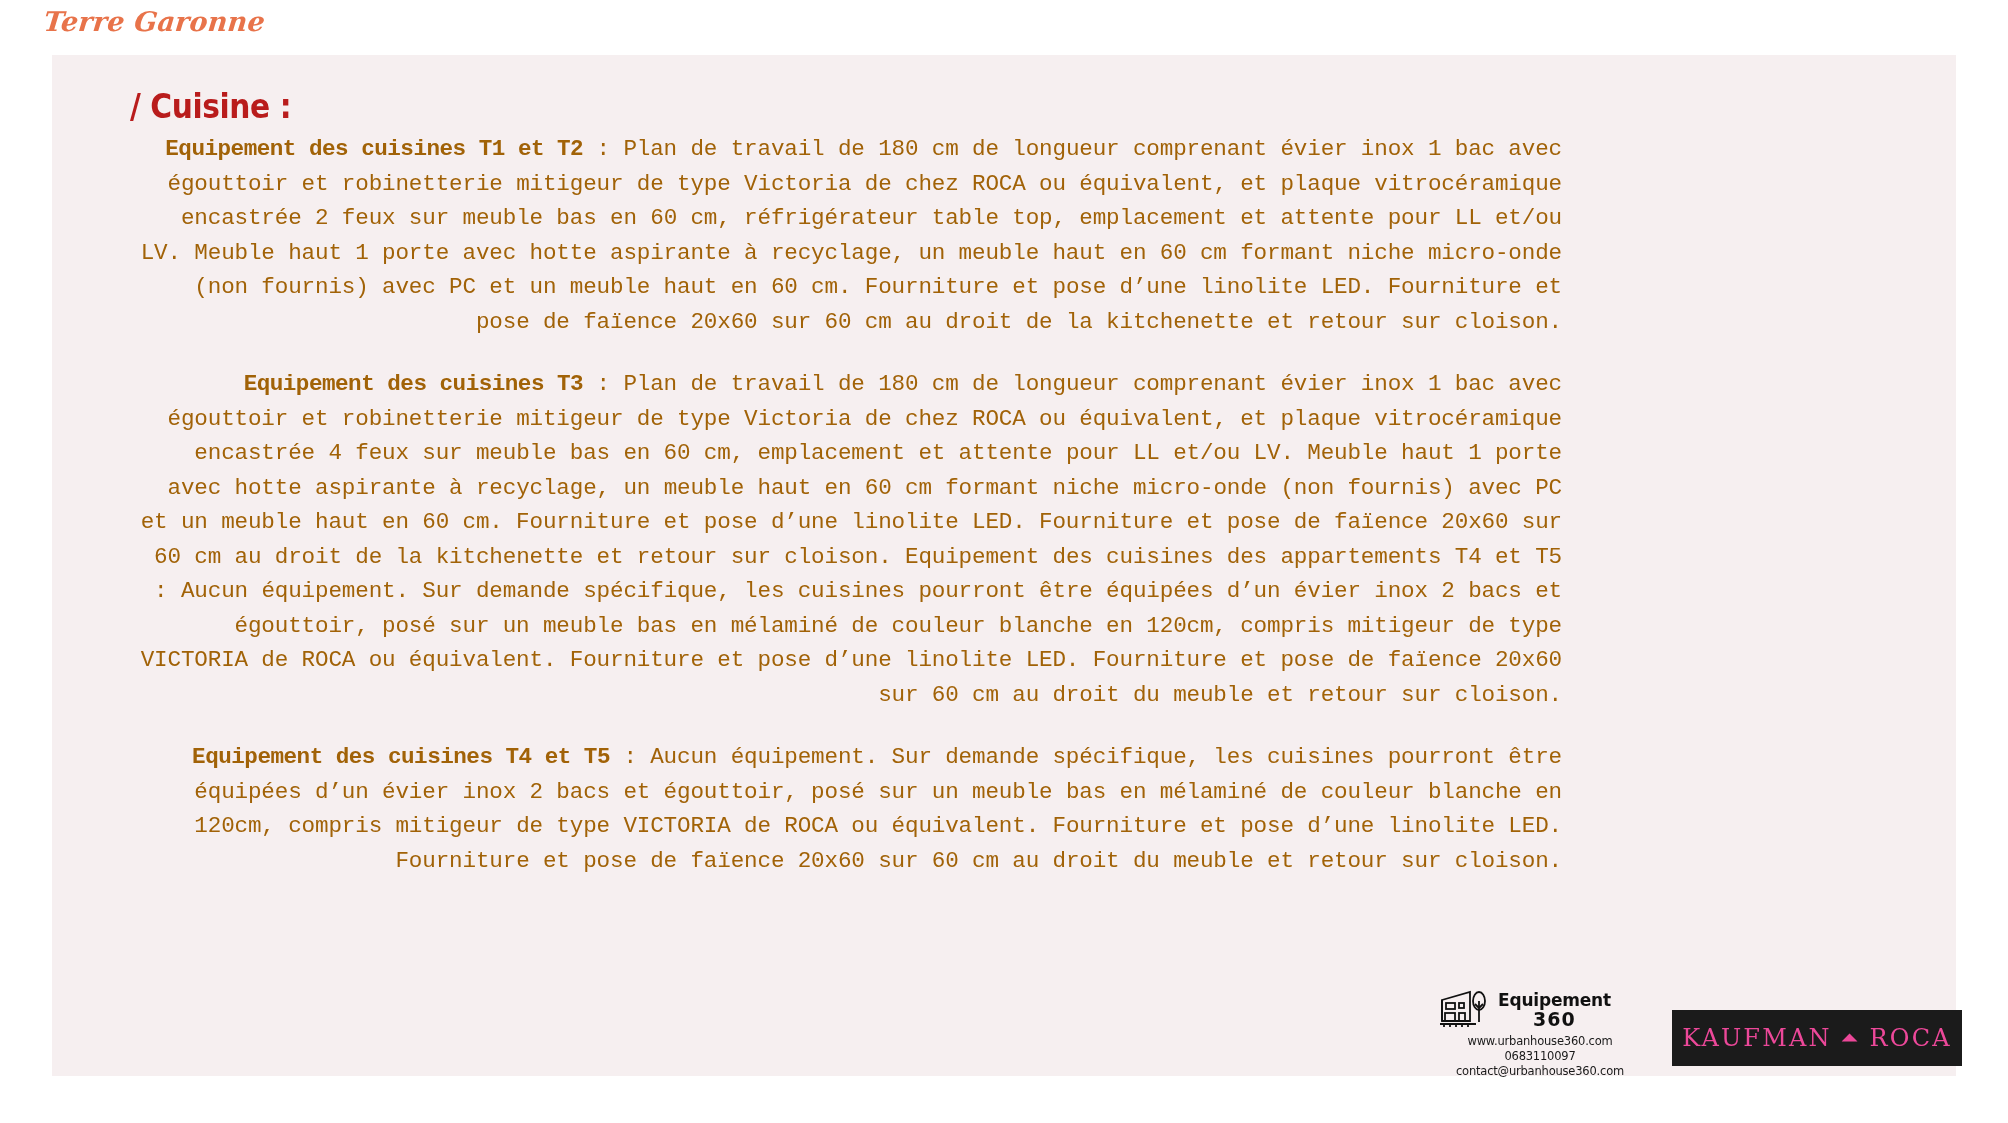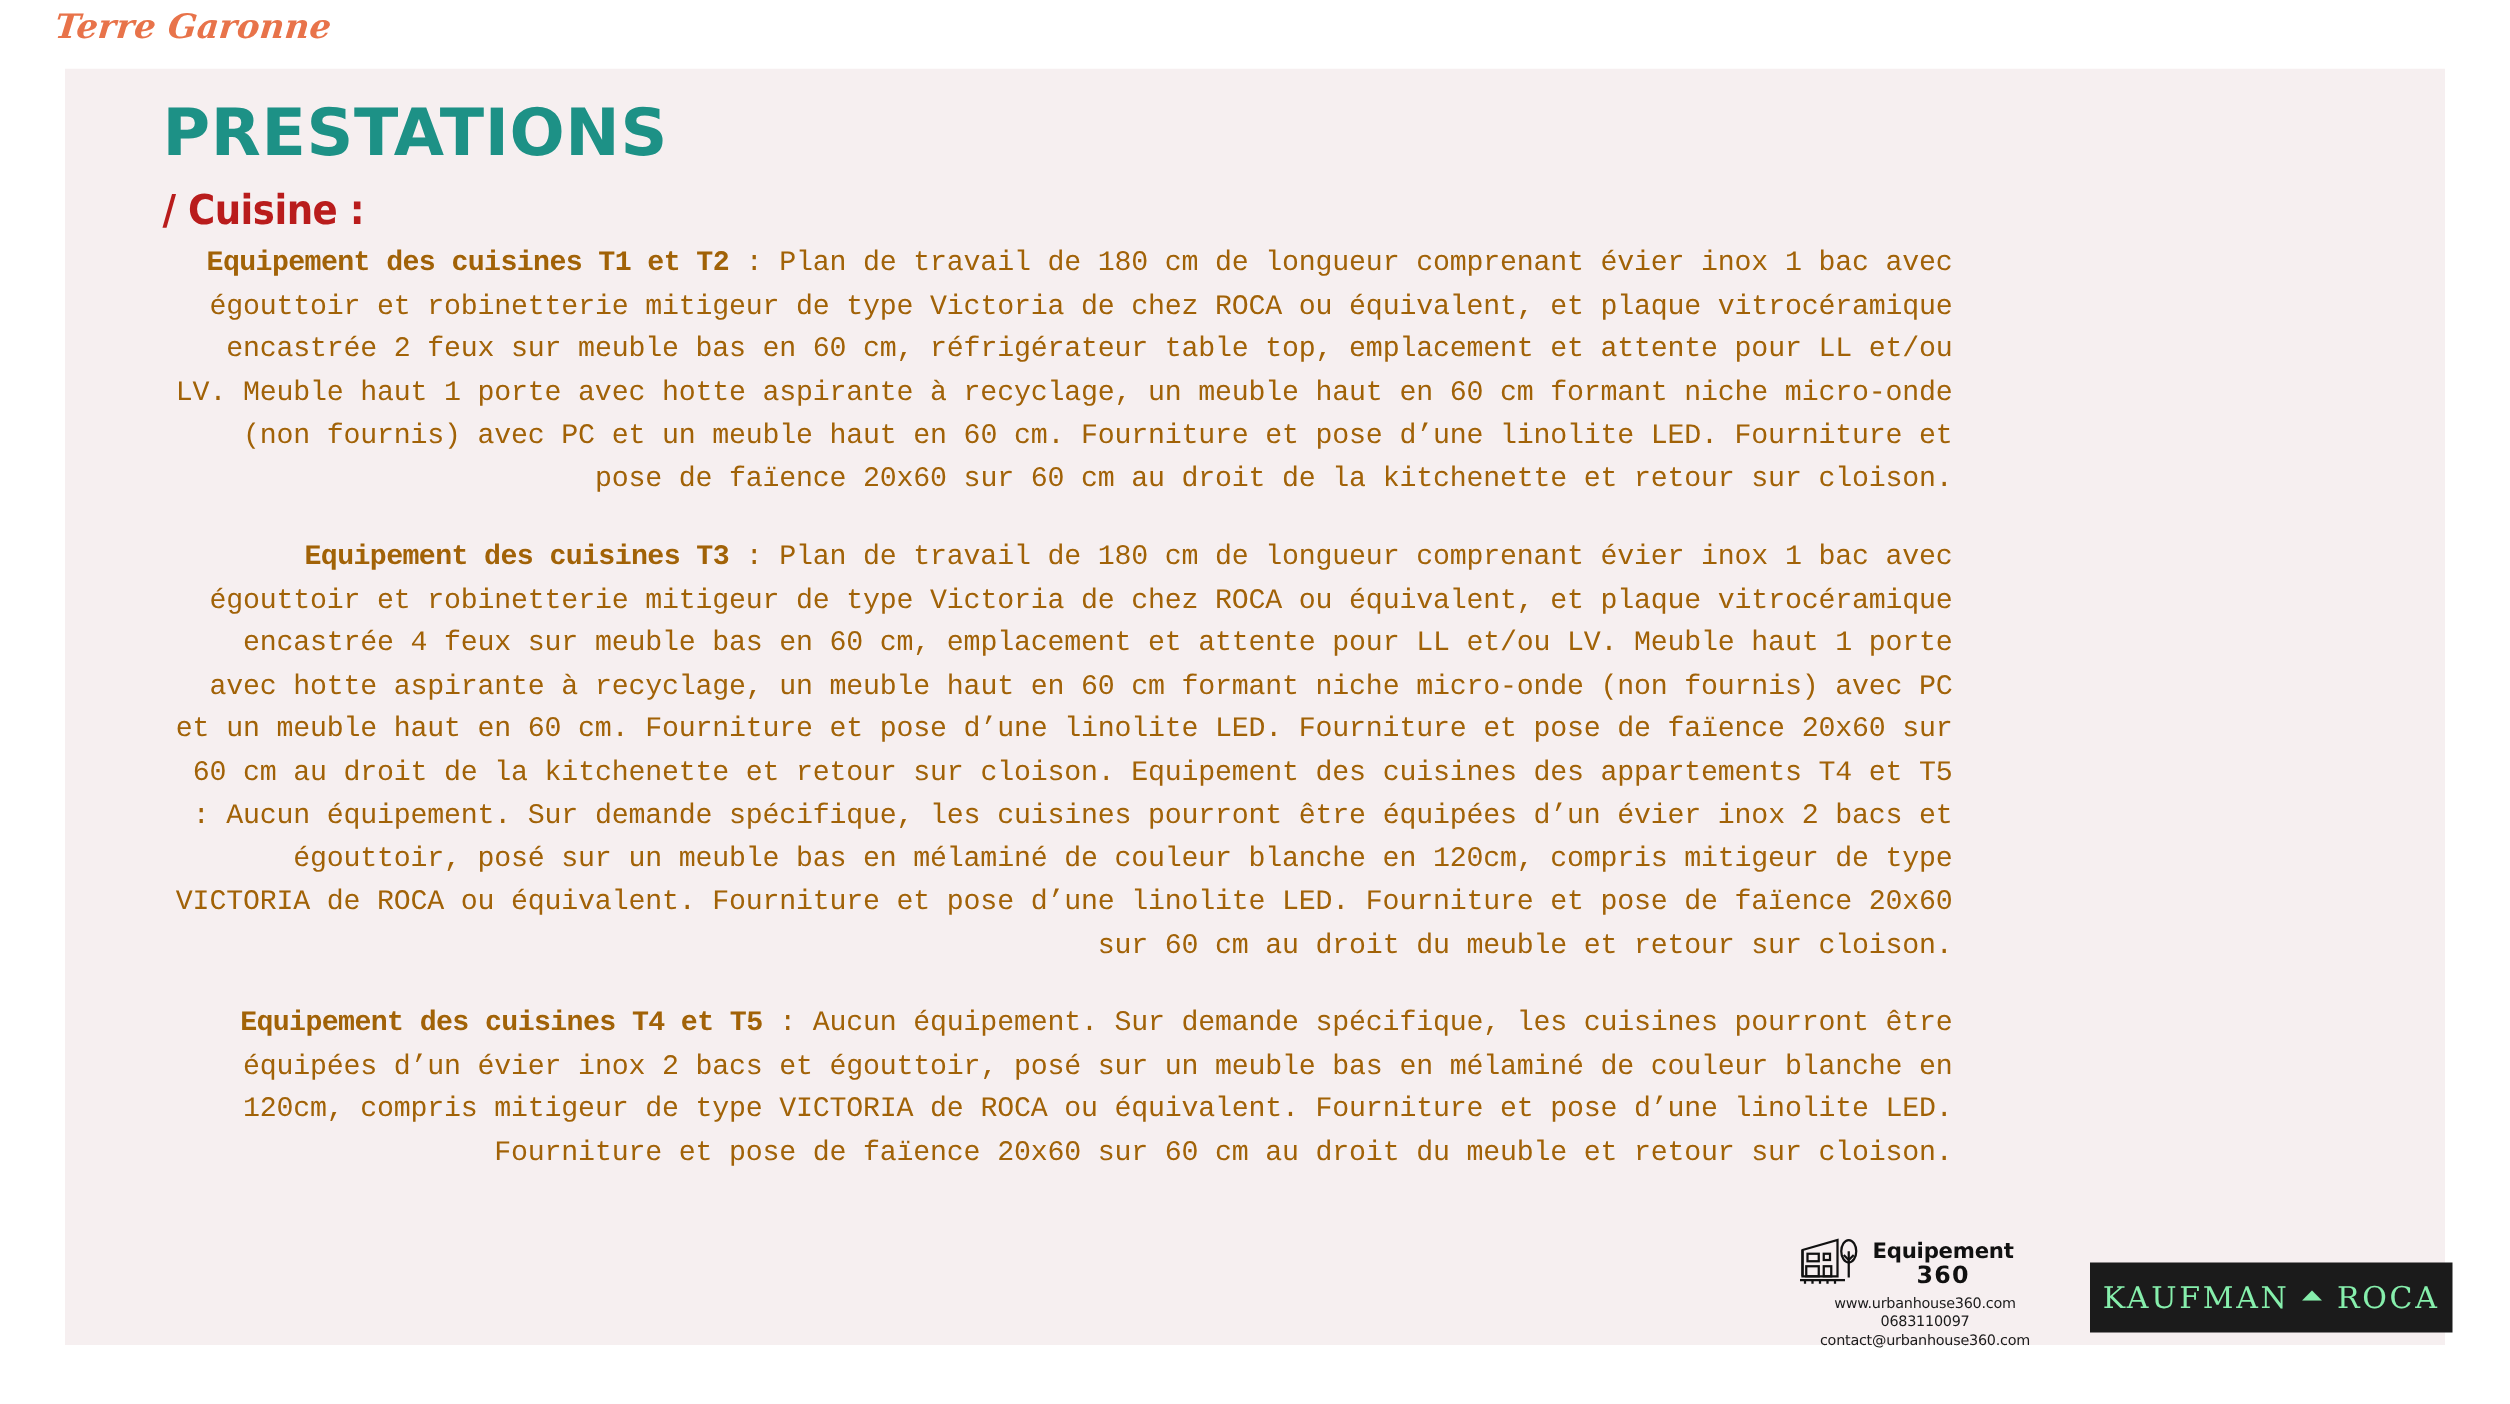--- a/index.html
+++ b/index.html
@@ -146,42 +146,41 @@
     width: 290px;
     height: 56px;
     background: #1b1b1b;
     display: flex;
     align-items: center;
     justify-content: center;
   }
   .kb-text {
     font-family: "DejaVu Serif", serif;
     font-size: 24px;
-    color: #86efac;
+    color: #ec4899;
     letter-spacing: 2.2px;
     display: flex;
     align-items: center;
     gap: 9px;
     white-space: nowrap;
   }
   .kb-glyph {
     display: inline-block;
     line-height: 1;
     font-size: 22px;
   }
 </style>
 </head>
 <body>
 
 <div class="brand-logo">Terre Garonne</div>
 
 <div class="panel">
   <div class="panel-inner">
 
-    <h1 class="page-title">PRESTATIONS</h1>
 
     <div class="section-title">/ Cuisine :</div>
 
     <div class="body-copy">
 
       <p class="para">
         <span class="lead">Equipement des cuisines T1 et T2</span><span> : Plan de travail de 180 cm de longueur comprenant évier inox 1 bac avec égouttoir et robinetterie mitigeur de type Victoria de chez ROCA ou équivalent, et plaque vitrocéramique encastrée 2 feux sur meuble bas en 60 cm, réfrigérateur table top, emplacement et attente pour LL et/ou LV. Meuble haut 1 porte avec hotte aspirante à recyclage, un meuble haut en 60 cm formant niche micro-onde (non fournis) avec PC et un meuble haut en 60 cm. Fourniture et pose d’une linolite LED. Fourniture et pose de faïence 20x60 sur 60 cm au droit de la kitchenette et retour sur cloison.</span>
       </p>
 
       <p class="para">

